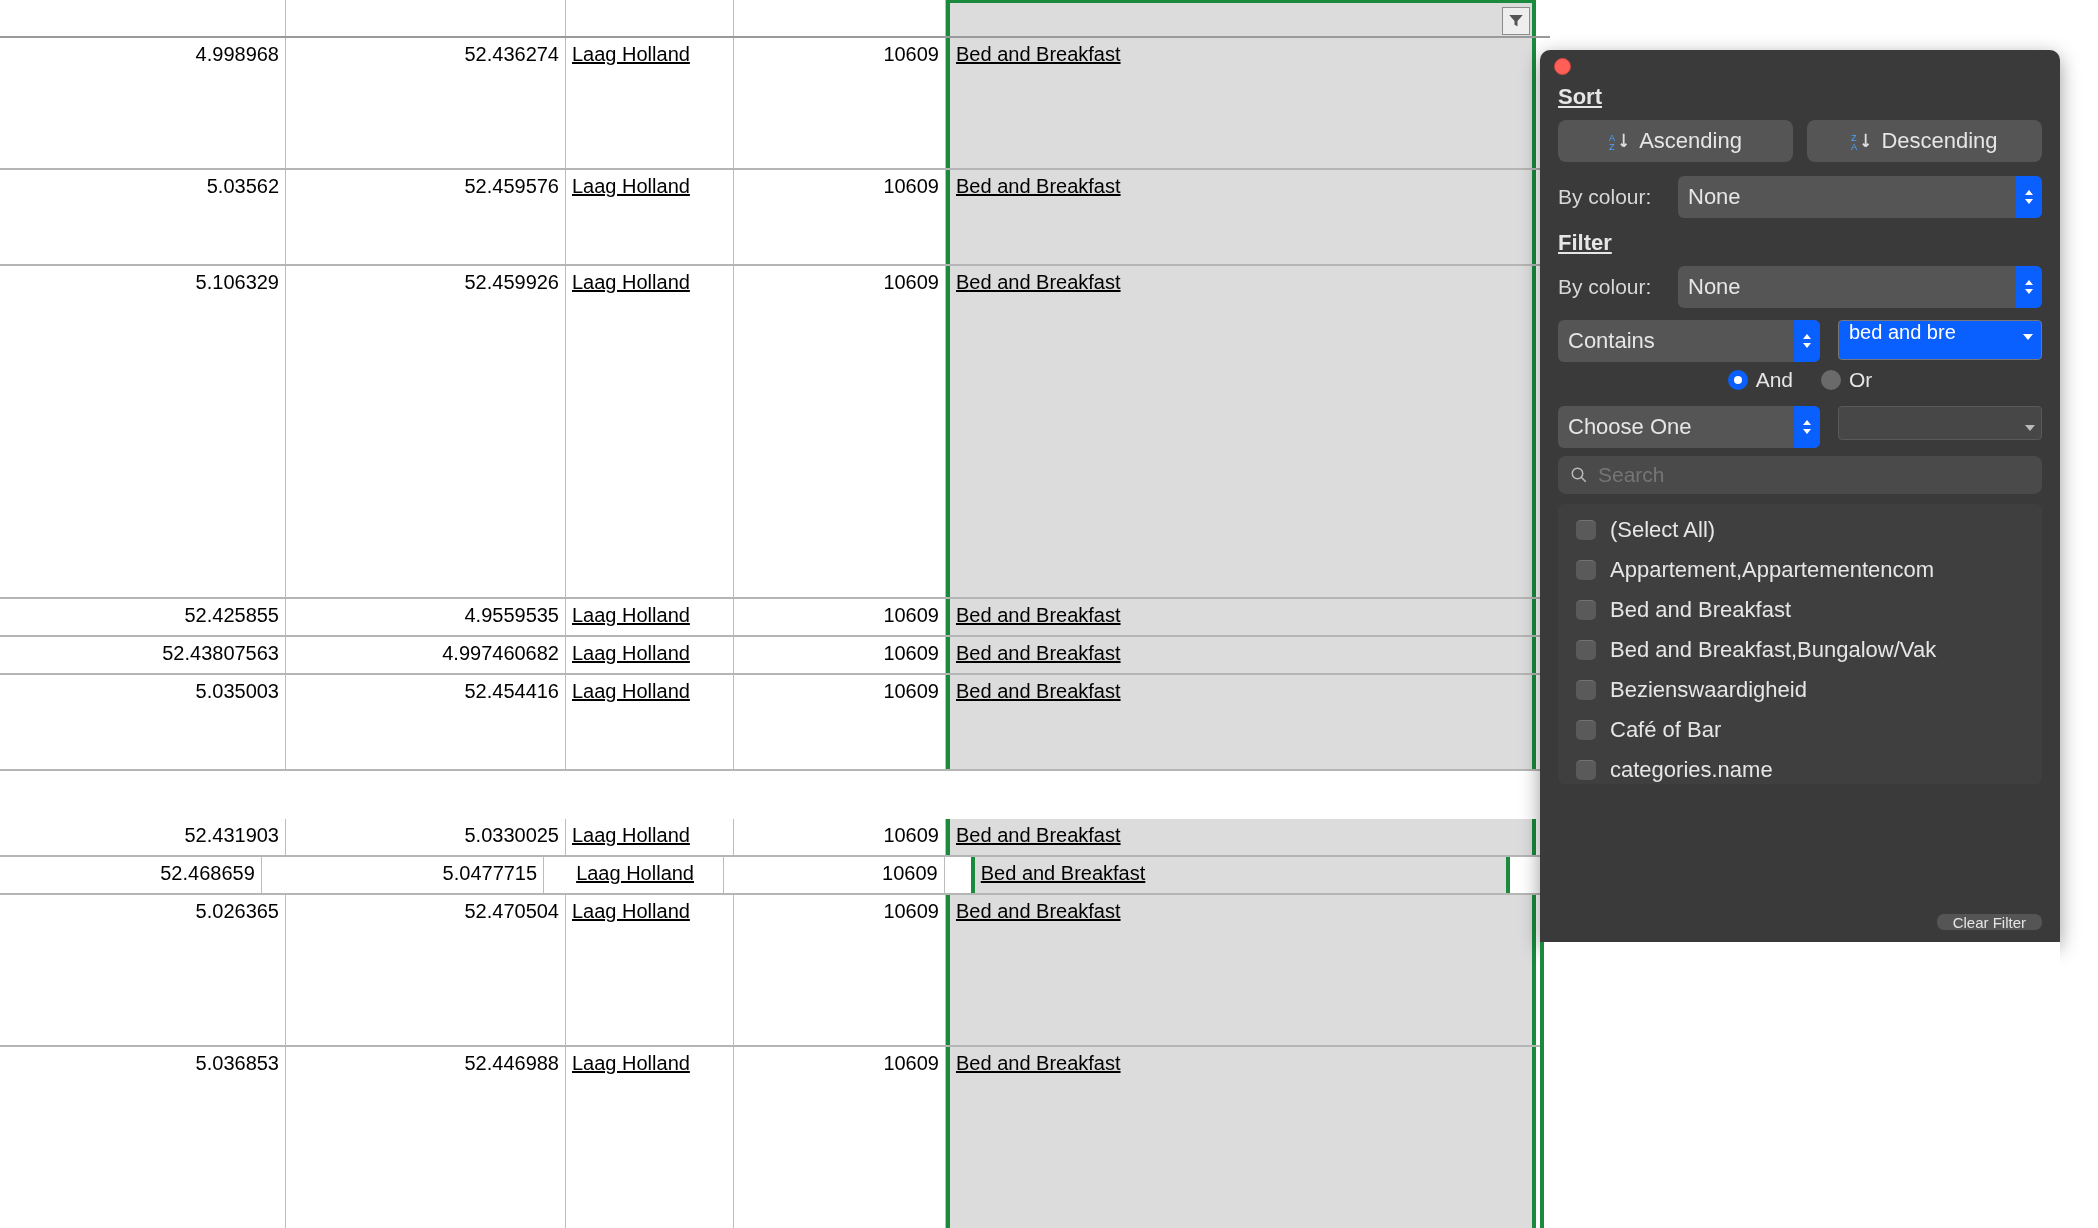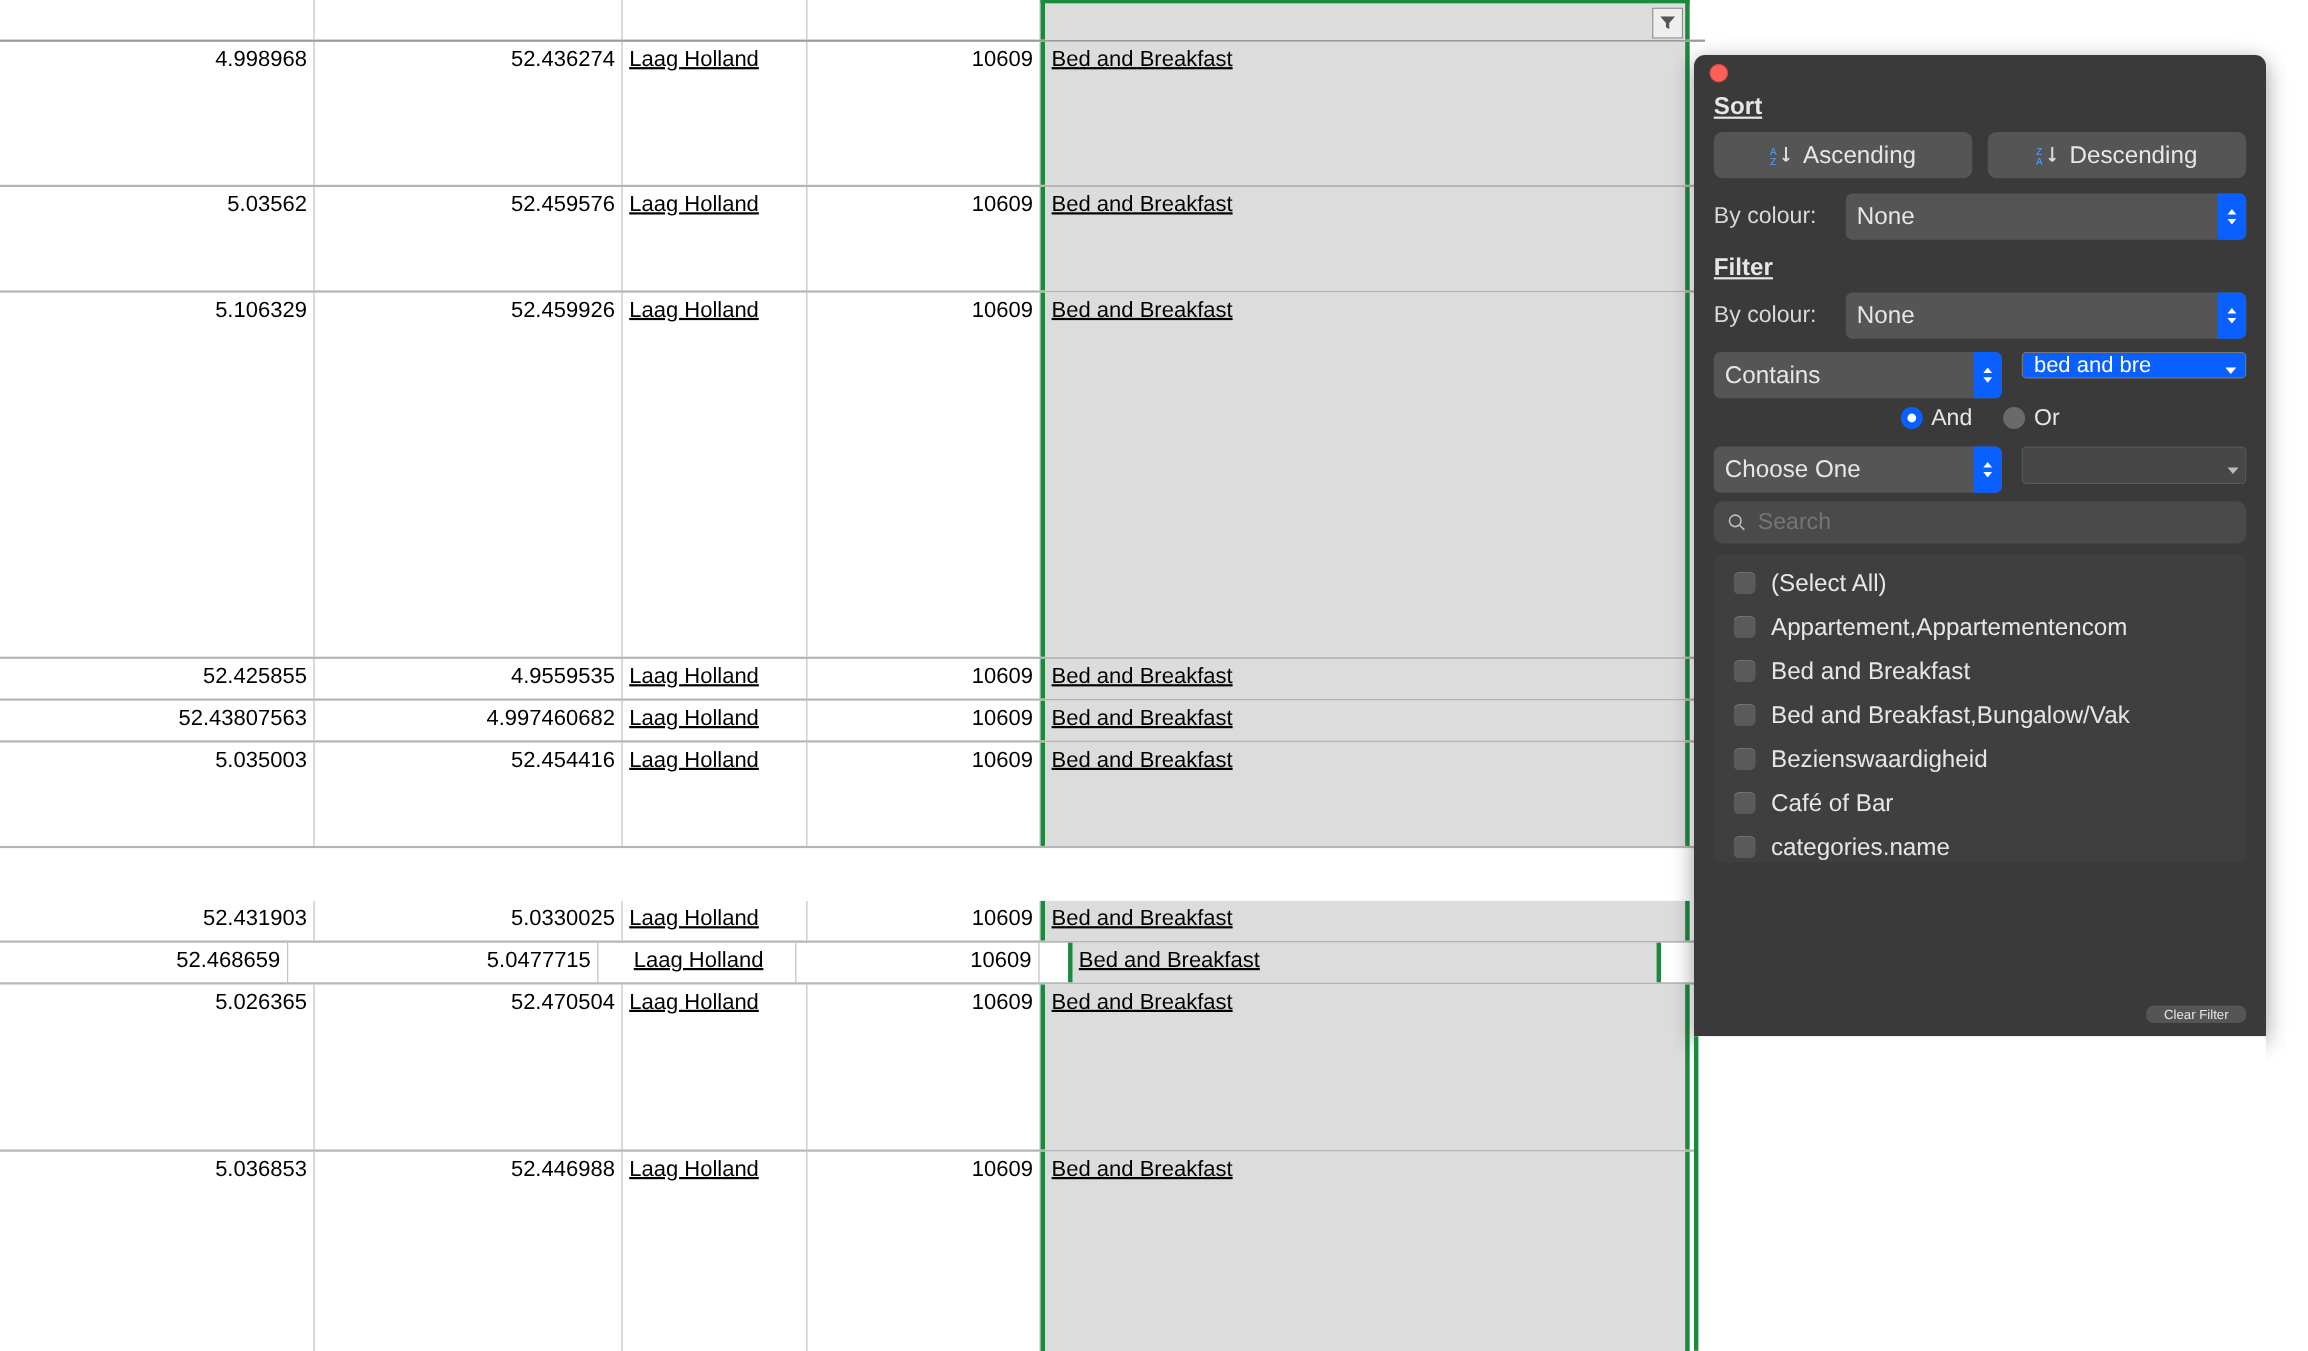--- a/index.html
+++ b/index.html
@@ -40,21 +40,21 @@
   .sort-btn svg { width: 22px; height: 22px; }
 
   .form-row { display:flex; align-items:center; gap: 14px; margin-bottom: 12px; }
   .lbl { width: 106px; font-size: 21px; color:#d8d8d8; }
   .select { flex:1; height: 42px; background:#555; border-radius:6px; display:flex; align-items:center; padding:0 10px; position:relative; cursor:pointer; }
   .select .cap { position:absolute; right:0; top:0; width:26px; height:100%; background:#0a60ff; border-radius:0 6px 6px 0; display:flex; align-items:center; justify-content:center; }
   .select .cap svg { width:12px; height:14px; fill:#fff; }
 
   .pair { display:flex; gap:18px; }
   .pair .select { flex: 0 0 262px; }
-  .text-in { flex:1; height:24px; background:#0a60ff; color:#fff; border:1px solid #777; border-radius:4px; padding:0 10px; font-size:20px; position:relative; overflow:hidden; }
+  .text-in { flex:1; height:40px; background:#0a60ff; color:#fff; border:1px solid #777; border-radius:4px; padding:0 10px; font-size:20px; position:relative; overflow:hidden; }
   .text-in .dd { position:absolute; right:4px; top:5px; width:18px; height:22px; display:flex; align-items:center; justify-content:center; }
   .text-in .dd svg{ width:10px; height:10px; fill:#fff; }
 
   .radios { display:flex; justify-content:center; gap:28px; margin: 6px 0 14px; font-size:21px; }
   .radio { display:flex; align-items:center; gap:8px; cursor:pointer; }
   .r-outer { width:20px; height:20px; border-radius:50%; background:#6a6a6a; display:flex; align-items:center; justify-content:center; }
   .r-outer.sel { background:#0a60ff; }
   .r-in { width:8px; height:8px; border-radius:50%; background:#fff; }
 
   .empty-in { flex:1; height:34px; background:#474747; border:1px solid #595959; border-radius:4px; position:relative; }
@@ -63,21 +63,21 @@
 
   .search { height:38px; background:#4a4a4a; border-radius:8px; display:flex; align-items:center; padding:0 12px; gap:10px; margin: 8px 0 10px; }
   .search input { flex:1; background:transparent; border:none; outline:none; color:#ddd; font-size:21px; }
   .search svg { width:18px; height:18px; stroke:#bbb; fill:none; stroke-width:2; }
 
   .list { height: 280px; overflow:hidden; background:#3f3f3f; border-radius:6px; padding:6px 6px 0 18px; }
   .li { display:flex; align-items:center; gap:14px; height:40px; font-size:22px; white-space:nowrap; overflow:hidden; }
   .cb { width:20px; height:20px; border-radius:5px; background:#5a5a5a; box-shadow: inset 0 1px 0 rgba(255,255,255,.15); flex-shrink:0; }
 
   .footer { position:absolute; bottom:12px; right:18px; }
-  .clear-btn { height:16px; background:#555; border-radius:7px; padding:0 16px; display:flex; align-items:center; cursor:pointer; font-size:12px; }
+  .clear-btn { height:16px; background:#555; border-radius:7px; padding:0 16px; display:flex; align-items:center; cursor:pointer; font-size:15px; }
 
   
   .below-panel { position:absolute; left:1540px; top:942px; width:520px; height:286px; background:#fff; border-left:4px solid #1a8a3d; }
 </style>
 </head>
 <body>
 
 <div class="sheet">
   <div class="hdr-row">
     <div class="hdr-cell col-a"></div>

